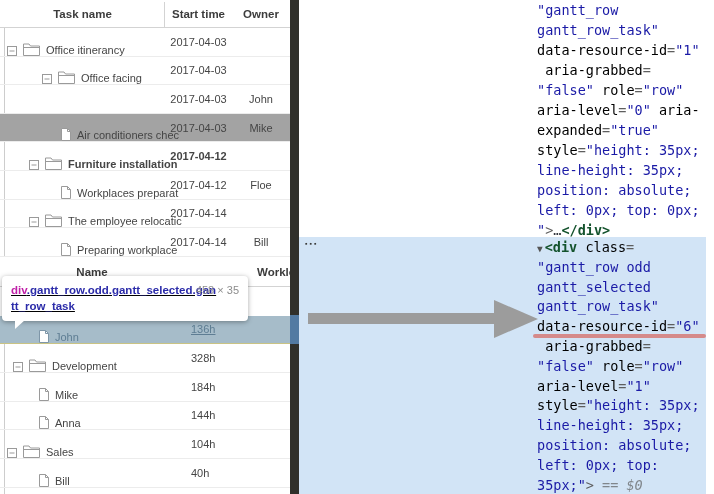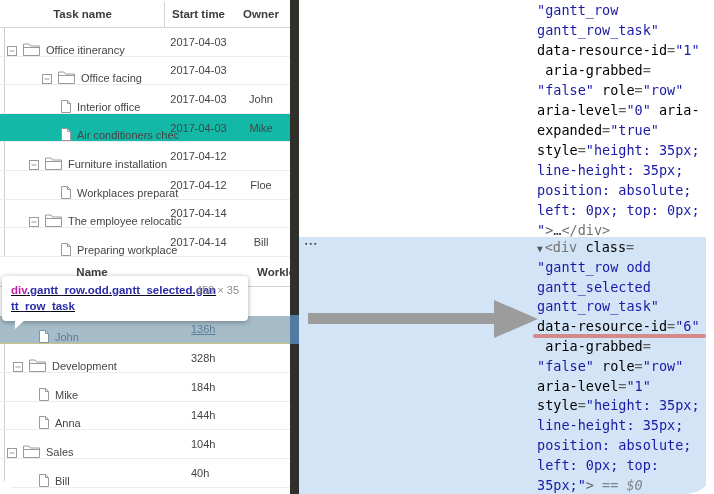--- a/index.html
+++ b/index.html
@@ -1,27 +1,27 @@
 <!DOCTYPE html>
 <html><head>
 <meta charset="utf-8">
 <style>
   html,body{margin:0;padding:0;background:#fff;}
   #app{position:relative;width:714px;height:494px;background:#fff;overflow:hidden;
-       font-family:"Liberation Sans",sans-serif;border-radius:28px;}
+       font-family:"Liberation Sans",sans-serif;}
   
   #left-panel{position:absolute;left:0;top:0;width:290px;height:494px;background:#fff;overflow:hidden;}
   #left-border{position:absolute;left:4px;top:0;width:1px;height:494px;background:#CDCDCD;}
   .grid-header{position:absolute;left:0;width:290px;background:#fff;border-bottom:1px solid #D3D3D3;box-sizing:border-box;}
   .hcell{position:absolute;top:0;height:100%;display:flex;align-items:center;justify-content:center;
          font-size:11.5px;font-weight:bold;color:#3C3C3C;}
   .hcell.left-align{justify-content:flex-start;}
   #hdr1-colsep{position:absolute;left:164px;top:2px;width:1px;height:26px;background:#D3D3D3;}
   .grow{position:absolute;left:0;width:290px;box-sizing:border-box;border-bottom:1px solid #ECECEC;}
-  .grow.yellow{background:#14b8a6;}
+  .grow.yellow{background:#a3a3a3;}
   .grow.selected{background:#A6BCC9;border-bottom:1px solid #C9C384;}
   .name-cell{position:absolute;left:0;top:0;width:164px;height:100%;overflow:hidden;
              display:flex;align-items:flex-end;white-space:nowrap;}
   .name-cell .lbl{font-size:11px;color:#454545;margin-left:6px;}
   .grow.selected .lbl{color:#5E7D93;}
   .icon{display:inline-block;line-height:0;flex:none;}
   .toggle{margin-right:6px;}
   .val-cell{position:absolute;top:0;height:100%;display:flex;align-items:center;justify-content:center;
             font-size:11px;color:#454545;}
   .val-cell.left{justify-content:flex-start;}
@@ -38,21 +38,21 @@
   
   #splitter{position:absolute;left:290px;top:0;width:9px;height:494px;background:#30302B;}
   #splitter-selected-mark{position:absolute;left:290px;top:315px;width:9px;height:29px;background:#527AA2;}
   
   #highlight-bg{position:absolute;left:299px;top:237px;width:407px;height:257px;background:#D2E4F6;}
   #overflow-dots{position:absolute;left:305px;top:240px;font-size:7px;letter-spacing:2px;color:#3A3A3A;}
   .code-line{position:absolute;left:537px;white-space:pre;
              font-family:"DejaVu Sans Mono",monospace;font-size:13.5px;}
   .tk-a{color:#000000;}
   .tk-v{color:#1A1AA6;}
-  .tk-t{color:#737373;}
+  .tk-t{color:#14532d;font-weight:bold;}
   .tk-p{color:#5E5E5E;}
   .tk-m{color:#80868B;font-style:italic;}
   .tk-e{color:#33363D;}
   .tk-w{color:#555;font-size:9.5px;margin-right:2px;}
   #inspect-underline{position:absolute;left:533px;top:334px;width:173px;height:4px;
                      background:#D58A8A;border-radius:2px;z-index:5;}
   #annotation-arrow{position:absolute;left:304px;top:297px;z-index:6;}
 </style>
 </head>
 <body>
@@ -91,42 +91,35 @@
               </svg></span>
             <span class="icon"><svg width="17" height="13" viewBox="0 0 17 13">
                 <path d="M0.5 12.5 V1 H6 L7.5 3 H16.5 V12.5 Z" fill="#fff" stroke="#9A9A9A"></path>
                 <path d="M0.5 4.5 H16.5" stroke="#9A9A9A"></path>
               </svg></span>
             <span class="lbl">Office facing</span>
           </div>
           <div class="val-cell" style="left: 165px; width: 67px;">2017-04-03</div>
         </div>
         <div class="grow" style="top: 85.2px; height: 28.6px;">
-          <div class="name-cell" style="padding-left: 61px;">
-            <span class="icon"><svg width="10" height="13" viewBox="0 0 10 13">
-                <path d="M0.5 0.5 H6.5 L9.5 3.5 V12.5 H0.5 Z" fill="#fff" stroke="#9A9A9A"></path>
-                <path d="M6.5 0.5 V3.5 H9.5" fill="none" stroke="#9A9A9A"></path>
-              </svg></span>
-            <span class="lbl">Interior office</span>
-          </div>
           <div class="val-cell" style="left: 165px; width: 67px;">2017-04-03</div>
           <div class="val-cell" style="left: 232px; width: 58px;">John</div>
         </div>
         <div class="grow yellow" style="top: 113.8px; height: 28.6px;">
           <div class="name-cell" style="padding-left: 61px;">
             <span class="icon"><svg width="10" height="13" viewBox="0 0 10 13">
                 <path d="M0.5 0.5 H6.5 L9.5 3.5 V12.5 H0.5 Z" fill="#fff" stroke="#9A9A9A"></path>
                 <path d="M6.5 0.5 V3.5 H9.5" fill="none" stroke="#9A9A9A"></path>
               </svg></span>
             <span class="lbl">Air conditioners chec</span>
           </div>
           <div class="val-cell" style="left: 165px; width: 67px;">2017-04-03</div>
           <div class="val-cell" style="left: 232px; width: 58px;">Mike</div>
         </div>
-        <div class="grow" style="top: 142.4px; height: 28.6px;">
+        <div class="grow" style="top: 142.4px; height: 28.6px; font-weight: bold;">
           <div class="name-cell" style="padding-left: 29px;">
             <span class="icon toggle"><svg width="10" height="10" viewBox="0 0 10 10">
                 <rect x="0.5" y="0.5" width="9" height="9" fill="#fff" stroke="#9A9A9A"></rect>
                 <line x1="2.5" y1="5" x2="7.5" y2="5" stroke="#9A9A9A"></line>
               </svg></span>
             <span class="icon"><svg width="17" height="13" viewBox="0 0 17 13">
                 <path d="M0.5 12.5 V1 H6 L7.5 3 H16.5 V12.5 Z" fill="#fff" stroke="#9A9A9A"></path>
                 <path d="M0.5 4.5 H16.5" stroke="#9A9A9A"></path>
               </svg></span>
             <span class="lbl">Furniture installation</span>

